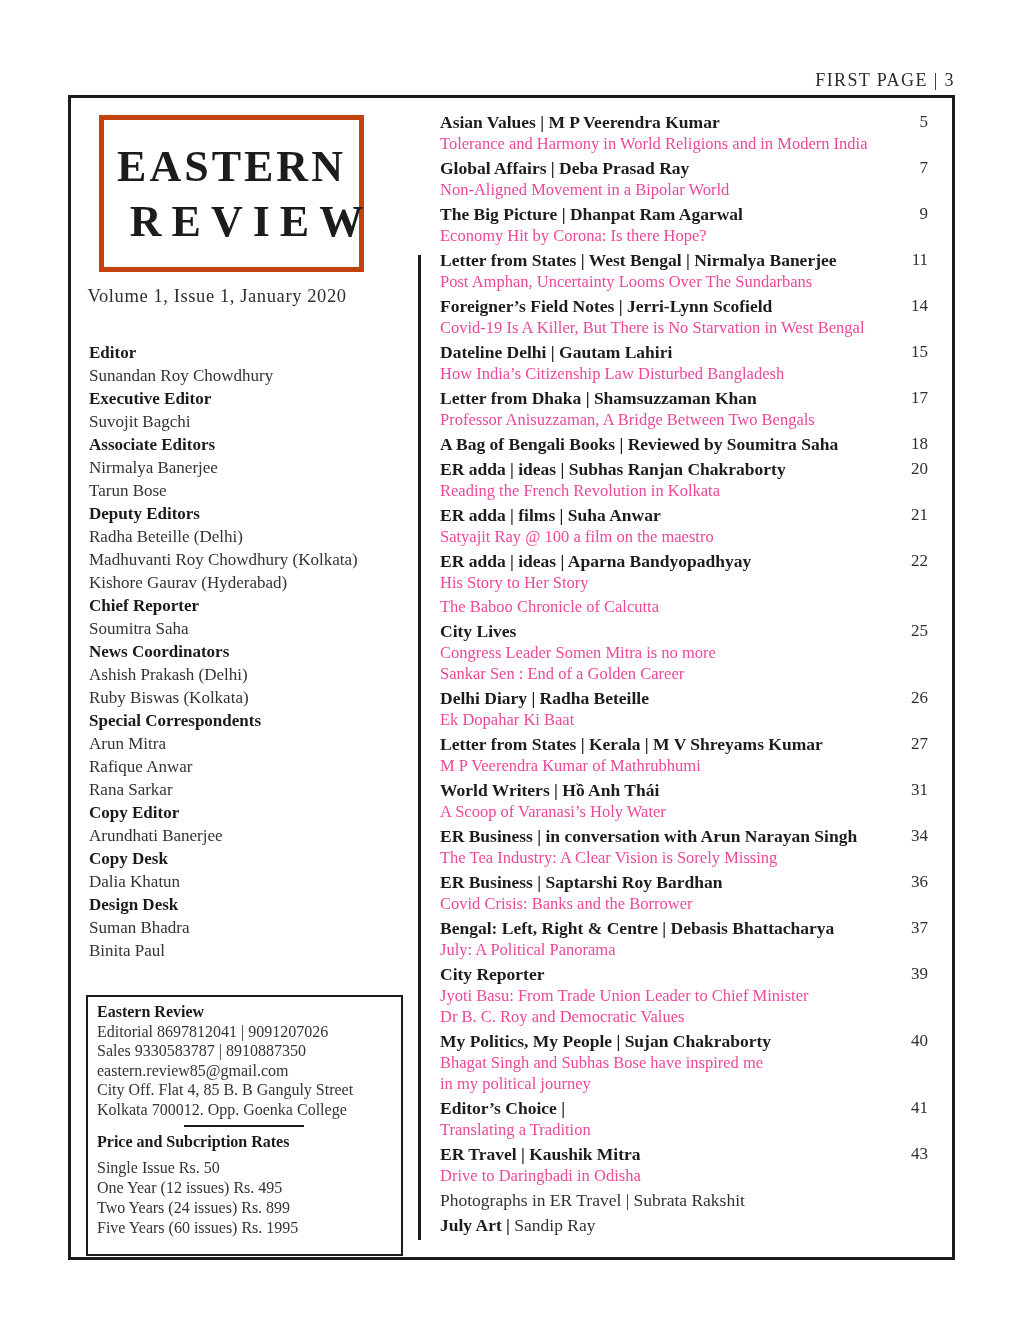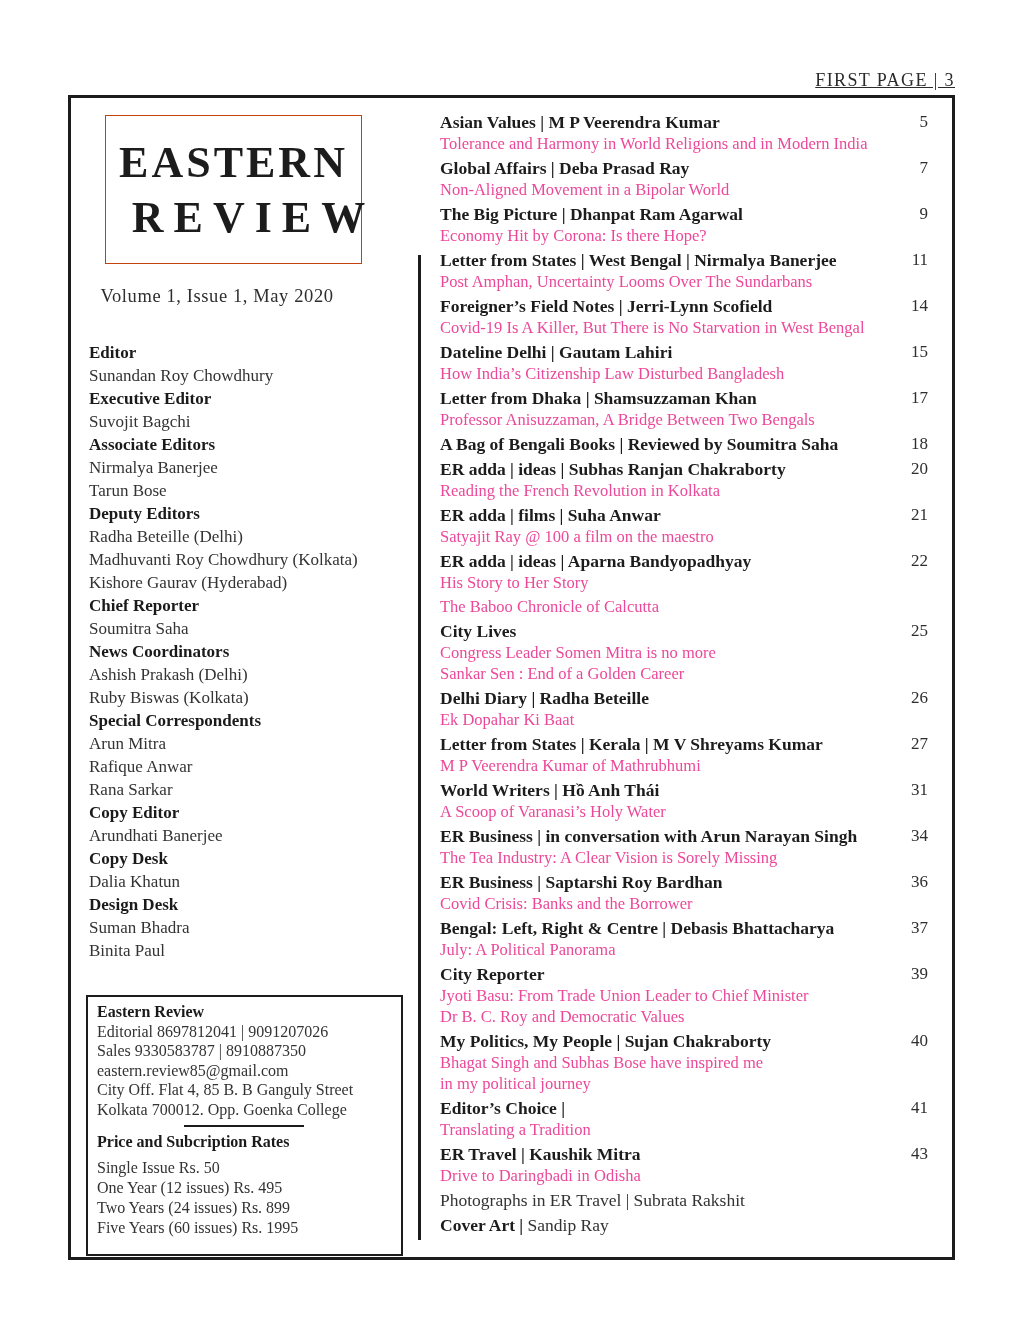--- a/index.html
+++ b/index.html
@@ -3,29 +3,29 @@
 <meta charset="utf-8">
 <style>
   html,body{margin:0;padding:0;}
   body{
     width:1024px;height:1336px;background:#ffffff;position:relative;
     font-family:"Liberation Serif","DejaVu Serif",serif;color:#222;
     overflow:hidden;
   }
   .page-header{
     position:absolute;top:70px;right:69px;
-    font-size:18px;letter-spacing:1.4px;color:#2b2b2b;text-decoration:underline;
+    font-size:18px;letter-spacing:1.4px;color:#2b2b2b;
   }
   .page-box{
     position:absolute;left:68px;top:95px;width:881px;height:1159px;
     border:3px solid #1c1c1c;
   }
   .masthead-box{
-    position:absolute;left:34px;top:17px;width:255px;height:147px;
-    border:1px solid #c2410c;
+    position:absolute;left:28px;top:17px;width:255px;height:147px;
+    border:5px solid #c2410c;
     display:flex;flex-direction:column;justify-content:center;align-items:center;
   }
   .mast-line1{font-size:44px;font-weight:bold;letter-spacing:3px;line-height:1.25;color:#1c1c1c;}
   .mast-line2{font-size:44px;font-weight:bold;letter-spacing:10px;text-indent:8px;line-height:1.25;color:#1c1c1c;margin-left:32px;}
   .issue-line{
     position:absolute;left:12px;top:188px;width:268px;text-align:center;
     font-size:18.5px;letter-spacing:0.6px;color:#2e2e2e;
   }
   .staff-list{position:absolute;left:18px;top:243px;font-size:17px;line-height:23px;}
   .staff-role{font-weight:bold;color:#1a1a1a;}
@@ -54,21 +54,21 @@
 
 <div class="page-header">FIRST PAGE | 3</div>
 
 <div class="page-box">
 
   <div class="masthead-box">
     <div class="mast-line1">EASTERN</div>
     <div class="mast-line2">REVIEW</div>
   </div>
 
-  <div class="issue-line">Volume 1, Issue 1, May 2020</div>
+  <div class="issue-line">Volume 1, Issue 1, January 2020</div>
 
   <div class="staff-list">
       <div class="staff-role">Editor</div>
       <div class="staff-name">Sunandan Roy Chowdhury</div>
       <div class="staff-role">Executive Editor</div>
       <div class="staff-name">Suvojit Bagchi</div>
       <div class="staff-role">Associate Editors</div>
       <div class="staff-name">Nirmalya Banerjee</div>
       <div class="staff-name">Tarun Bose</div>
       <div class="staff-role">Deputy Editors</div>
@@ -274,18 +274,18 @@
         </div>
         <div class="toc-sub">Drive to Daringbadi in Odisha</div>
       </div>
       <div class="toc-entry">
         <div class="toc-head">
           <div class="toc-title"><span class="tt-reg">Photographs in ER Travel | Subrata Rakshit</span></div>
         </div>
       </div>
       <div class="toc-entry">
         <div class="toc-head">
-          <div class="toc-title"><span class="tt-bold">Cover Art |</span><span class="tt-reg"> Sandip Ray</span></div>
+          <div class="toc-title"><span class="tt-bold">July Art |</span><span class="tt-reg"> Sandip Ray</span></div>
         </div>
       </div>
     </div>
 
 </div>
 
 </body></html>

